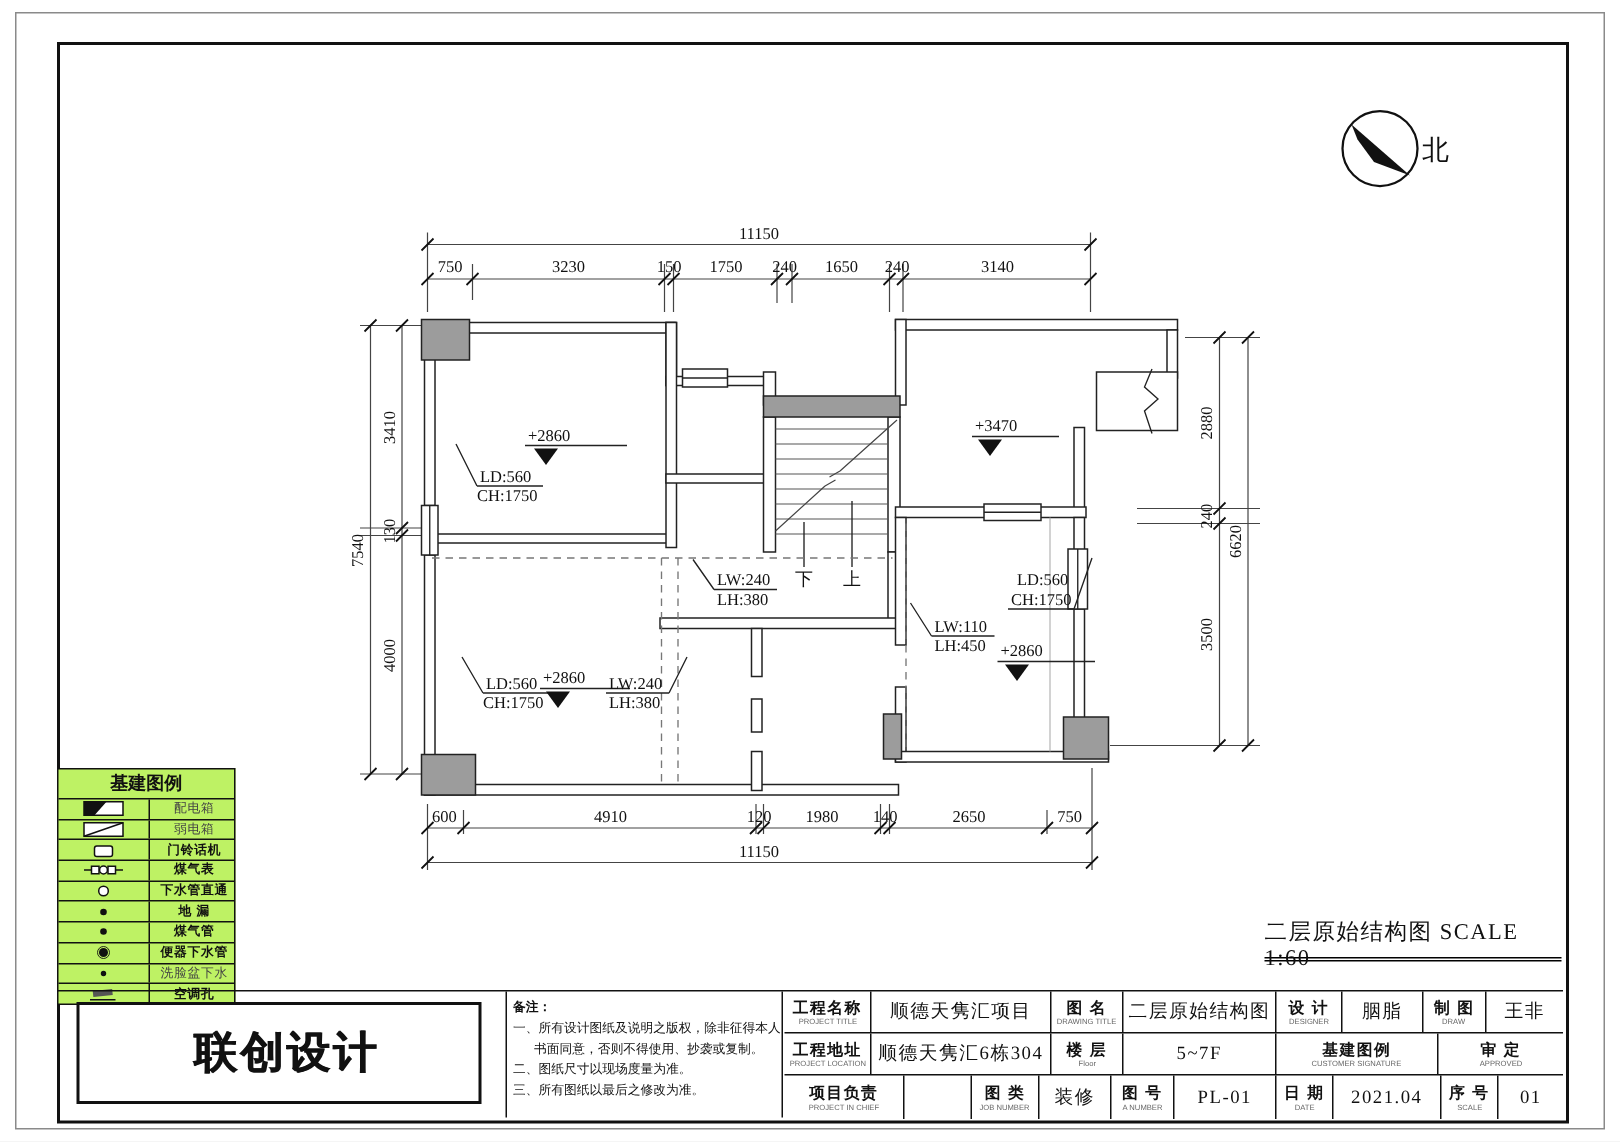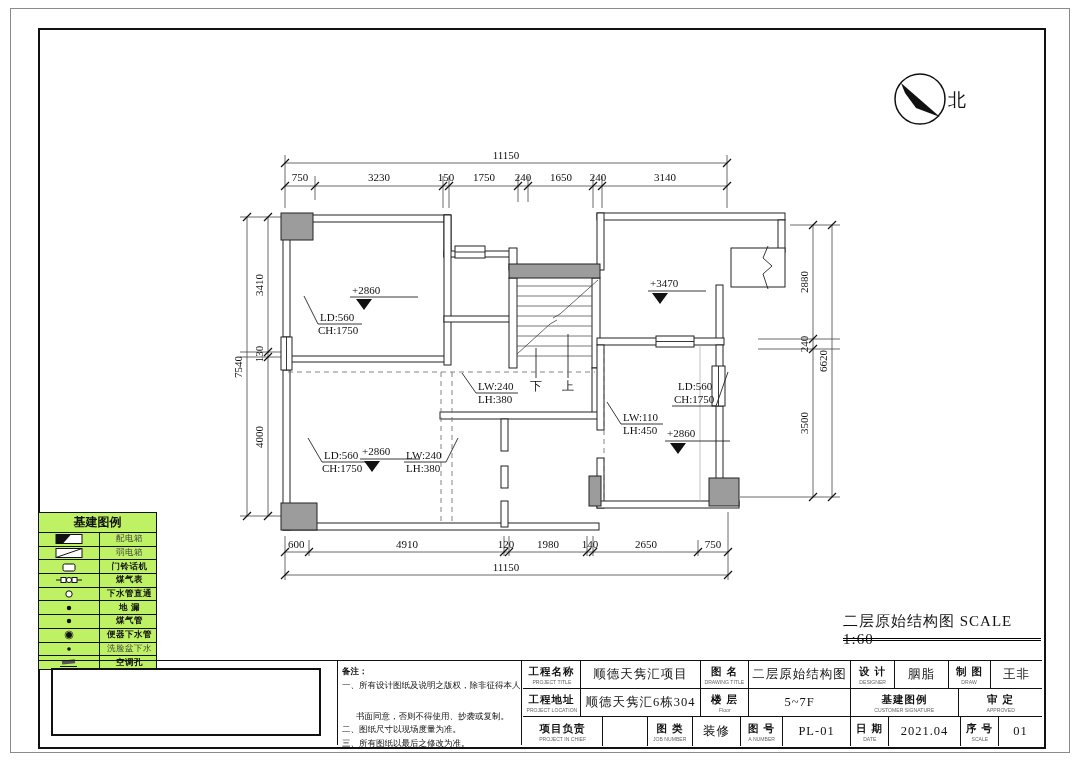--- a/index.html
+++ b/index.html
@@ -41,21 +41,21 @@
   
   .titlebar{position:absolute;left:38px;top:660px;width:1004px;height:85px;border-top:1.5px solid #111;box-sizing:border-box;}
   .logo-box{position:absolute;left:13px;top:7px;width:266px;height:64px;border:2px solid #111;
             display:flex;align-items:center;justify-content:center;}
   .logo-latin{font-size:42px;font-weight:900;letter-spacing:1px;font-family:"Liberation Sans",sans-serif;
               text-shadow:1px 0 #111;}
   .logo-cn{font-size:29px;font-weight:900;margin-left:10px;letter-spacing:2px;text-shadow:0.6px 0 #111;}
   .vline{position:absolute;top:0;bottom:0;width:0;border-left:1px solid #111;}
   .notes{position:absolute;left:304px;top:4px;width:212px;font-size:8.5px;line-height:1.62;color:#111;}
   .notes .nt{font-weight:bold;}
-  .notes .nl2{text-indent:14px;margin-top:17px;}
+  .notes .nl2{text-indent:14px;}
   .tb{position:absolute;left:485px;top:0;width:519px;height:85px;font-size:11px;}
   .tb-row{display:flex;height:28px;border-bottom:1px solid #111;box-sizing:border-box;}
   .tb-row:last-child{height:29px;border-bottom:none;justify-content:space-between;}
   .c{border-right:1px solid #111;box-sizing:border-box;display:flex;flex-direction:column;align-items:center;justify-content:center;overflow:hidden;}
   .c:last-child{border-right:none;}
   .c .cn{font-size:10.5px;font-weight:bold;letter-spacing:1px;white-space:nowrap;}
   .c .en{font-size:6px;color:#666;transform:scale(.85);white-space:nowrap;}
   .c.val{font:12.5px "Liberation Serif",serif;letter-spacing:1px;white-space:nowrap;}
 </style>
 </head>
@@ -326,20 +326,21 @@
           </svg>
       </div>
       <div class="lg-label">空调孔</div>
     </div>
   </div>
 
   <div class="scale-note">二层原始结构图  SCALE 1:60</div>
 
   <div class="titlebar">
     <div class="logo-box">
+      <span class="logo-cn">联创设计</span>
     </div>
     <div class="vline" style="left:299px"></div>
 
     <div class="notes">
       <div class="nt">备注：</div>
       <div>一、所有设计图纸及说明之版权，除非征得本人</div>
       <div class="nl2">书面同意，否则不得使用、抄袭或复制。</div>
       <div>二、图纸尺寸以现场度量为准。</div>
       <div>三、所有图纸以最后之修改为准。</div>
     </div>

